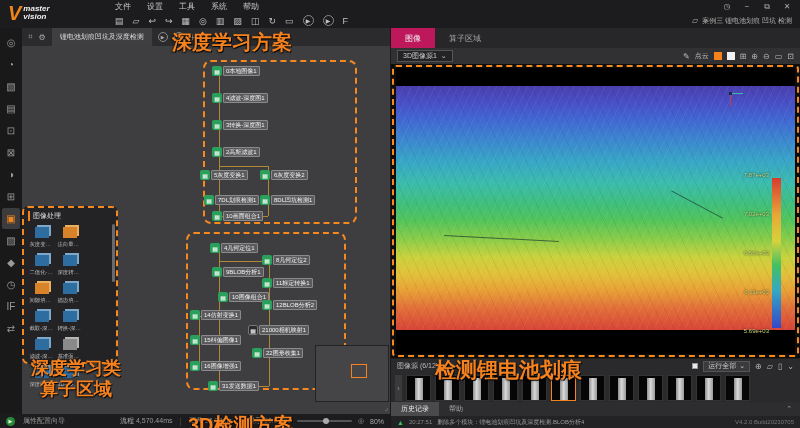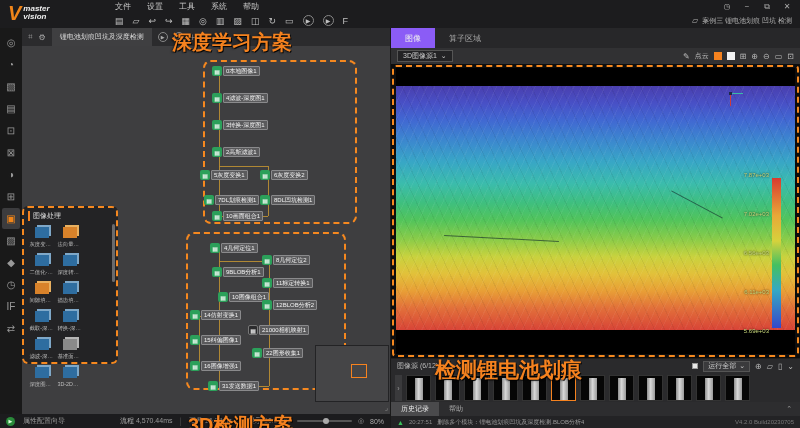--- a/index.html
+++ b/index.html
@@ -73,21 +73,21 @@
   .annot { position:absolute; font-weight:bold; color:#f5821f; z-index:20; white-space:nowrap;
     text-shadow:1px 1px 0 rgba(0,0,0,.85), -1px 1px 2px rgba(0,0,0,.6); }
   #annot-dl { left:150px; top:-17px; font-size:20px; }
   #annot-d3 { left:166px; top:366px; font-size:20px; }
   #annot-op { left:-2px; top:312px; font-size:18px; line-height:21px; text-align:center; width:112px; white-space:normal; }
 
   
   .rightpanel { position:relative; width:410px; background:#2c2c2e; display:flex; flex-direction:column; border-left:1px solid #1a1a1a; }
   .rtabs { height:20px; background:#272729; display:flex; align-items:flex-end; }
   .rtab { height:20px; display:flex; align-items:center; padding:0 14px; font-size:8px; color:#aaa; }
-  .rtab.active { background:#8b5cf6; color:#eee;margin-top:44px; }
+  .rtab.active { background:#be185d; color:#eee;margin-top:44px; }
   .vtoolbar { height:16px; background:#313133; display:flex; align-items:center; padding:0 6px; gap:5px; }
   .srcdrop { background:#232325; border:1px solid #555; font-size:7px; color:#ccc; padding:0 5px; height:12px; display:flex; align-items:center; gap:4px; }
   .vtools { margin-left:auto; display:flex; align-items:center; gap:5px; }
   .vico { font-size:8px; color:#bbb; }
   .vlabel { font-size:7px; color:#bbb; }
   .swatch { width:8px; height:8px; display:inline-block; }
   .swatch.orange { background:#f5821f; }
   .swatch.white { background:#f2f2f2; }
 
   .imgarea { position:relative; height:294px; background:#0d0d0d; overflow:hidden; }
@@ -430,20 +430,24 @@
               <div class="opscroll"></div>
             </div>
 
             <div class="minimap">
               <div class="minirect"></div>
             </div>
             <span class="resize-corner">⌟</span>
 
             <div class="annot" id="annot-dl">深度学习方案</div>
             <div class="annot" id="annot-d3">3D检测方案</div>
+            <div class="annot" id="annot-op">
+                <div>深度学习类</div>
+                <div>算子区域</div>
+              </div>
           </div>
         </section>
       </div>
 
       <footer class="statusbar">
         <span class="playdot">▶</span>
         <span>属性配置向导</span>
         <div class="stats">
           <span class="stat"><b>流程</b> <span>4,570.44ms</span></span>
           <span class="sep">│</span>

